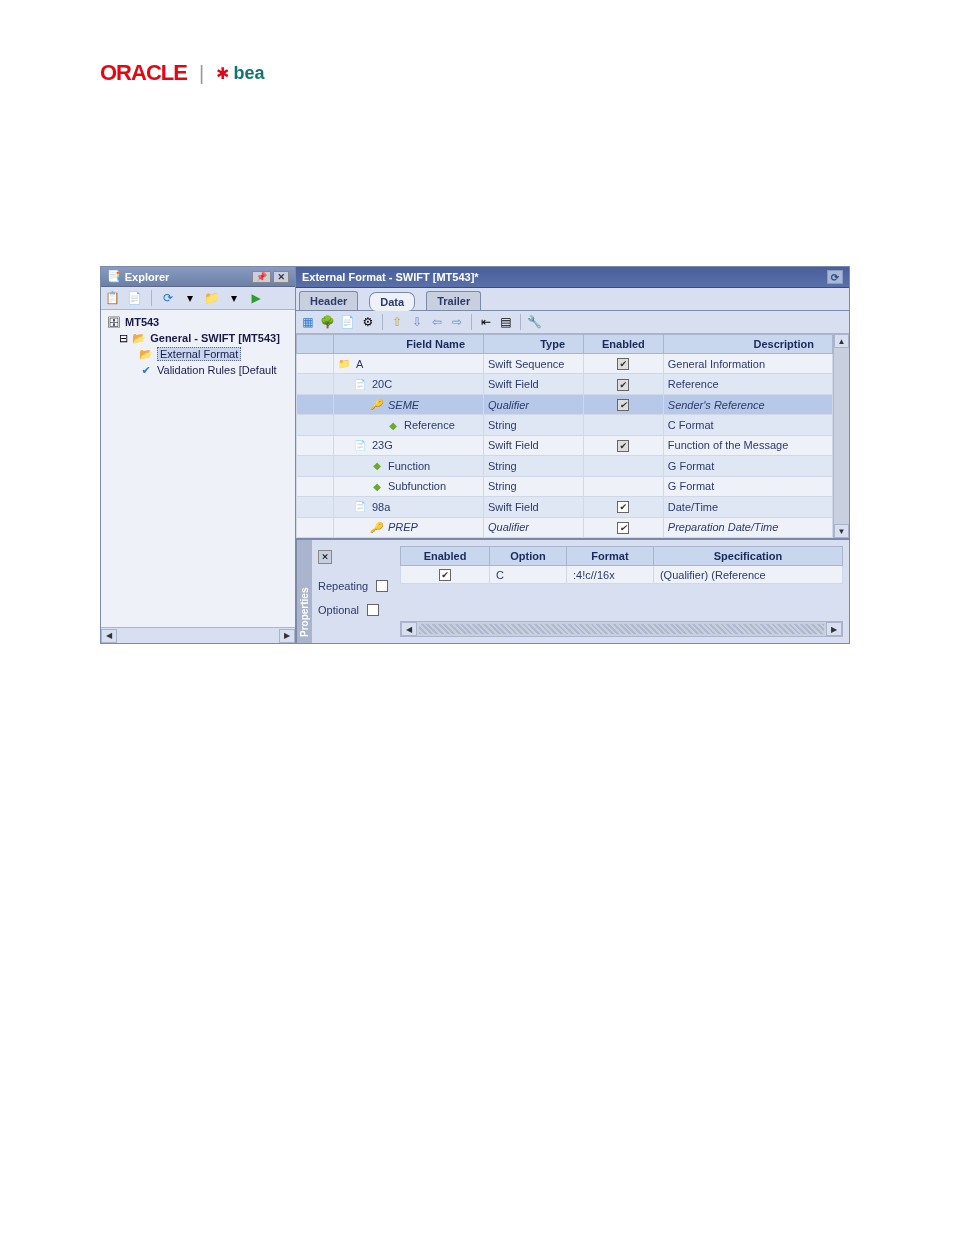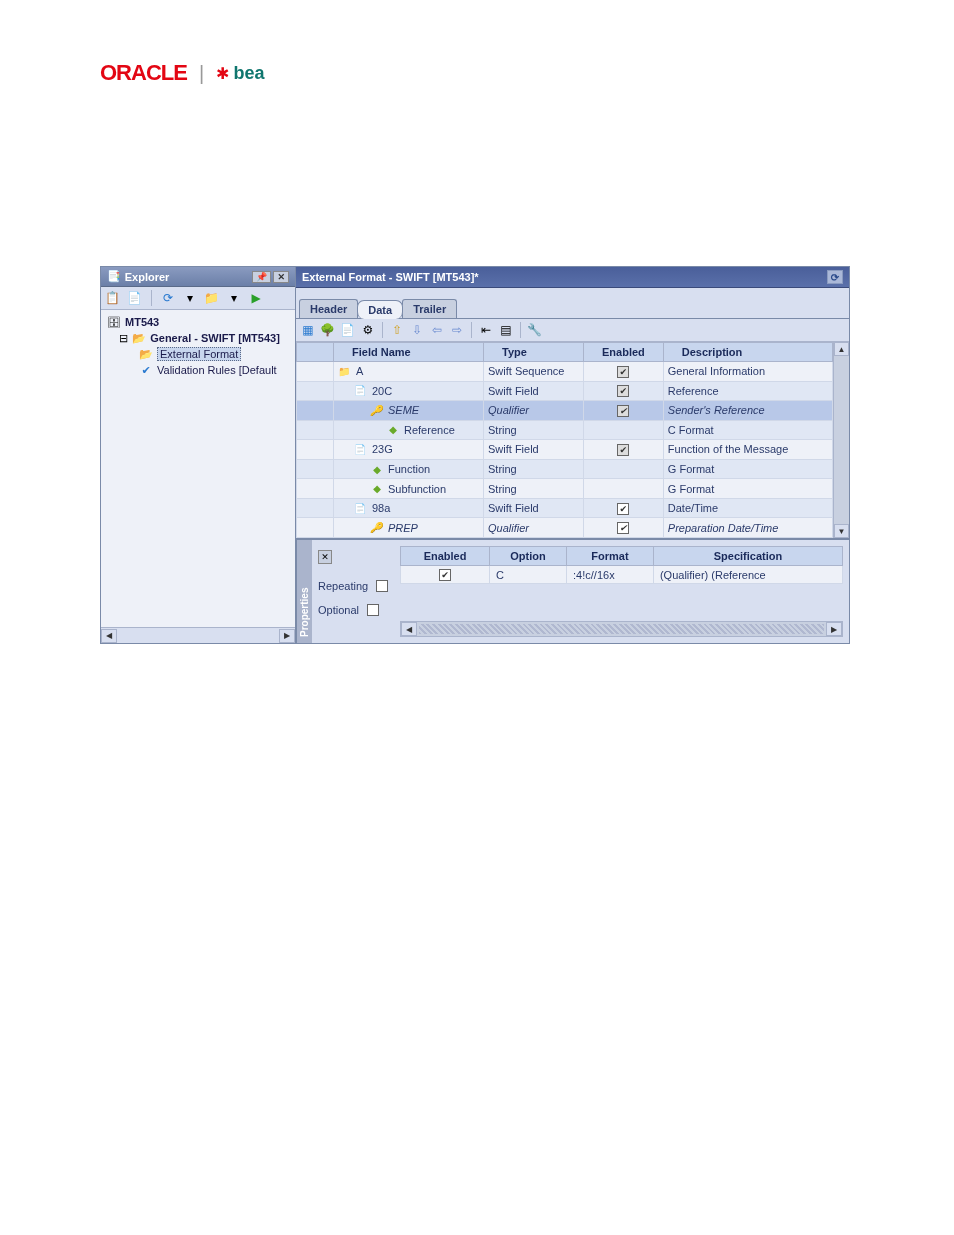--- a/index.html
+++ b/index.html
@@ -179,23 +179,22 @@
     align-items: center;
     justify-content: center;
     color: #2a4a8a;
     border: 1px solid #8a9bc0;
     font-size: 10px;
   }
   .tabs {
     display: flex;
     background: #d8dff0;
     padding: 3px 3px 0 3px;
-    gap: 0;
+    gap: 12px;
     border-bottom: 1px solid #7a8aa8;
-    margin-top: 8px;
   }
   .tab {
     padding: 3px 10px;
     border: 1px solid #7a8aa8;
     border-bottom: none;
     background: #c8d0e0;
     color: #2a3a6a;
     font-weight: bold;
     margin-right: -1px;
     border-radius: 3px 3px 0 0;
@@ -229,21 +228,21 @@
     flex: 1;
     border-collapse: collapse;
     table-layout: fixed;
   }
   .grid-table th {
     background: #c8d6ee;
     border: 1px solid #aab4cc;
     padding: 3px 18px;
     font-weight: bold;
     color: #1a2a5a;
-    text-align: left;
+    text-align: right;
     font-size: 11px;
   }
   .grid-table td {
     border: 1px solid #d0d8e8;
     padding: 2px 4px;
     color: #2a3a6a;
     background: #eef1f8;
     font-size: 11px;
     white-space: nowrap;
     overflow: hidden;

